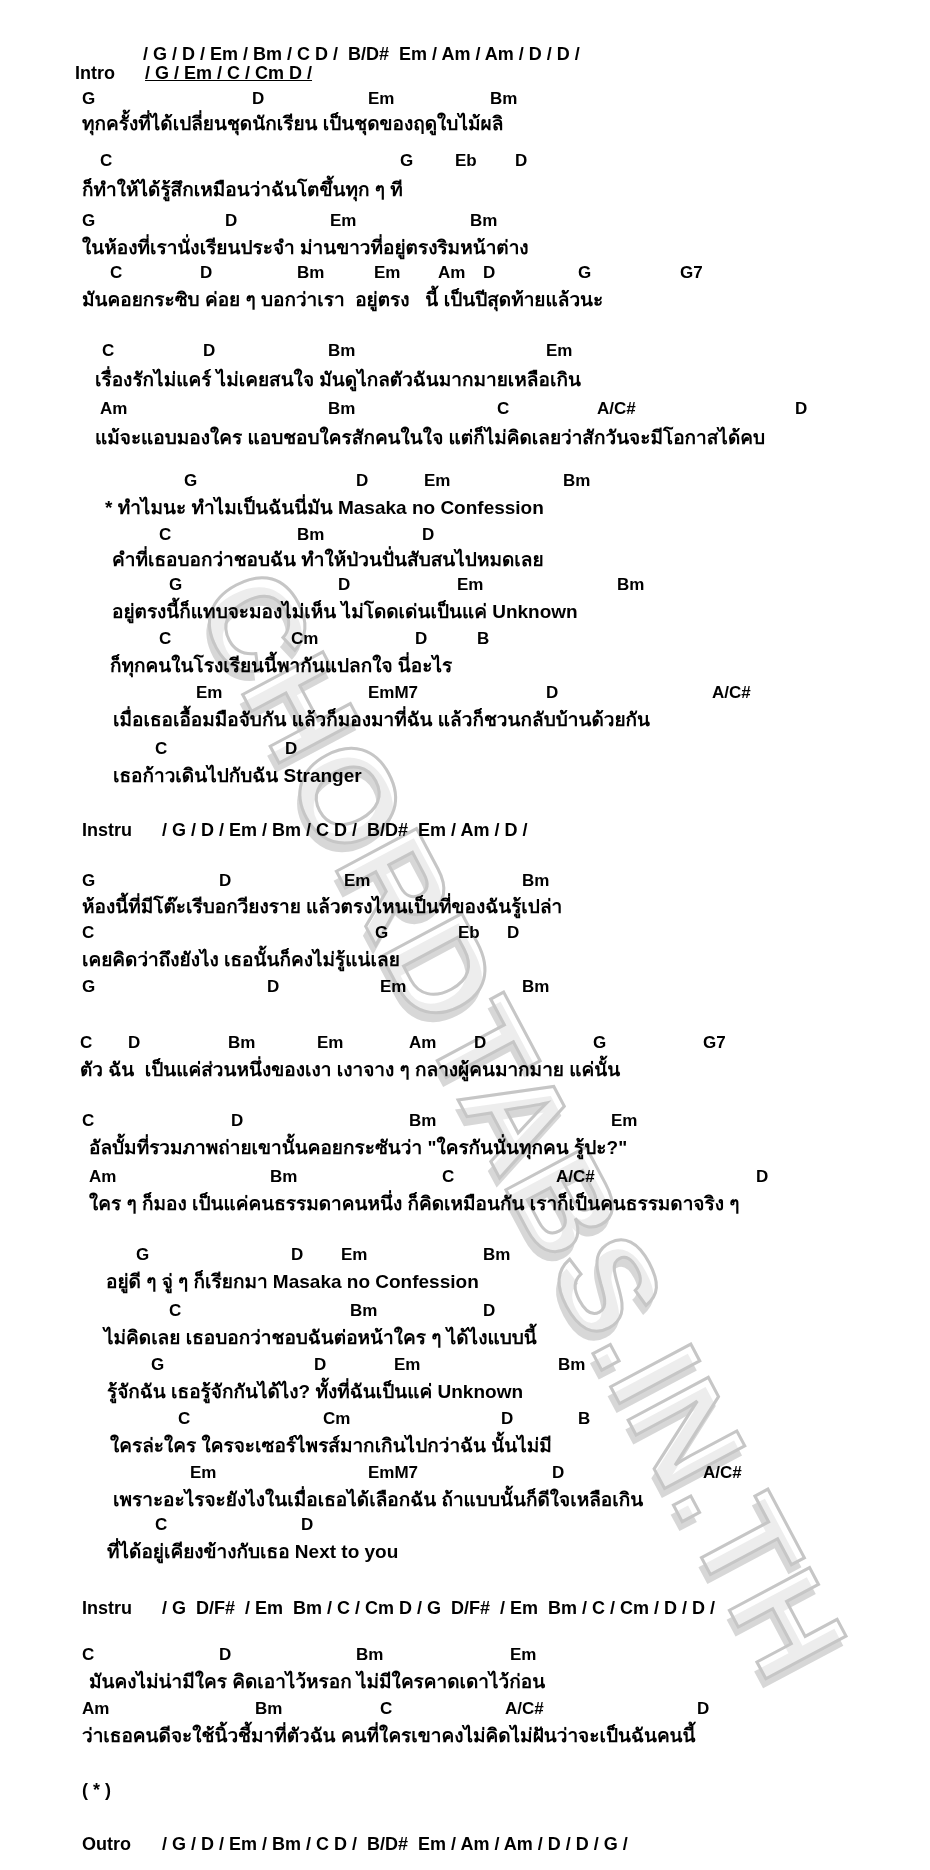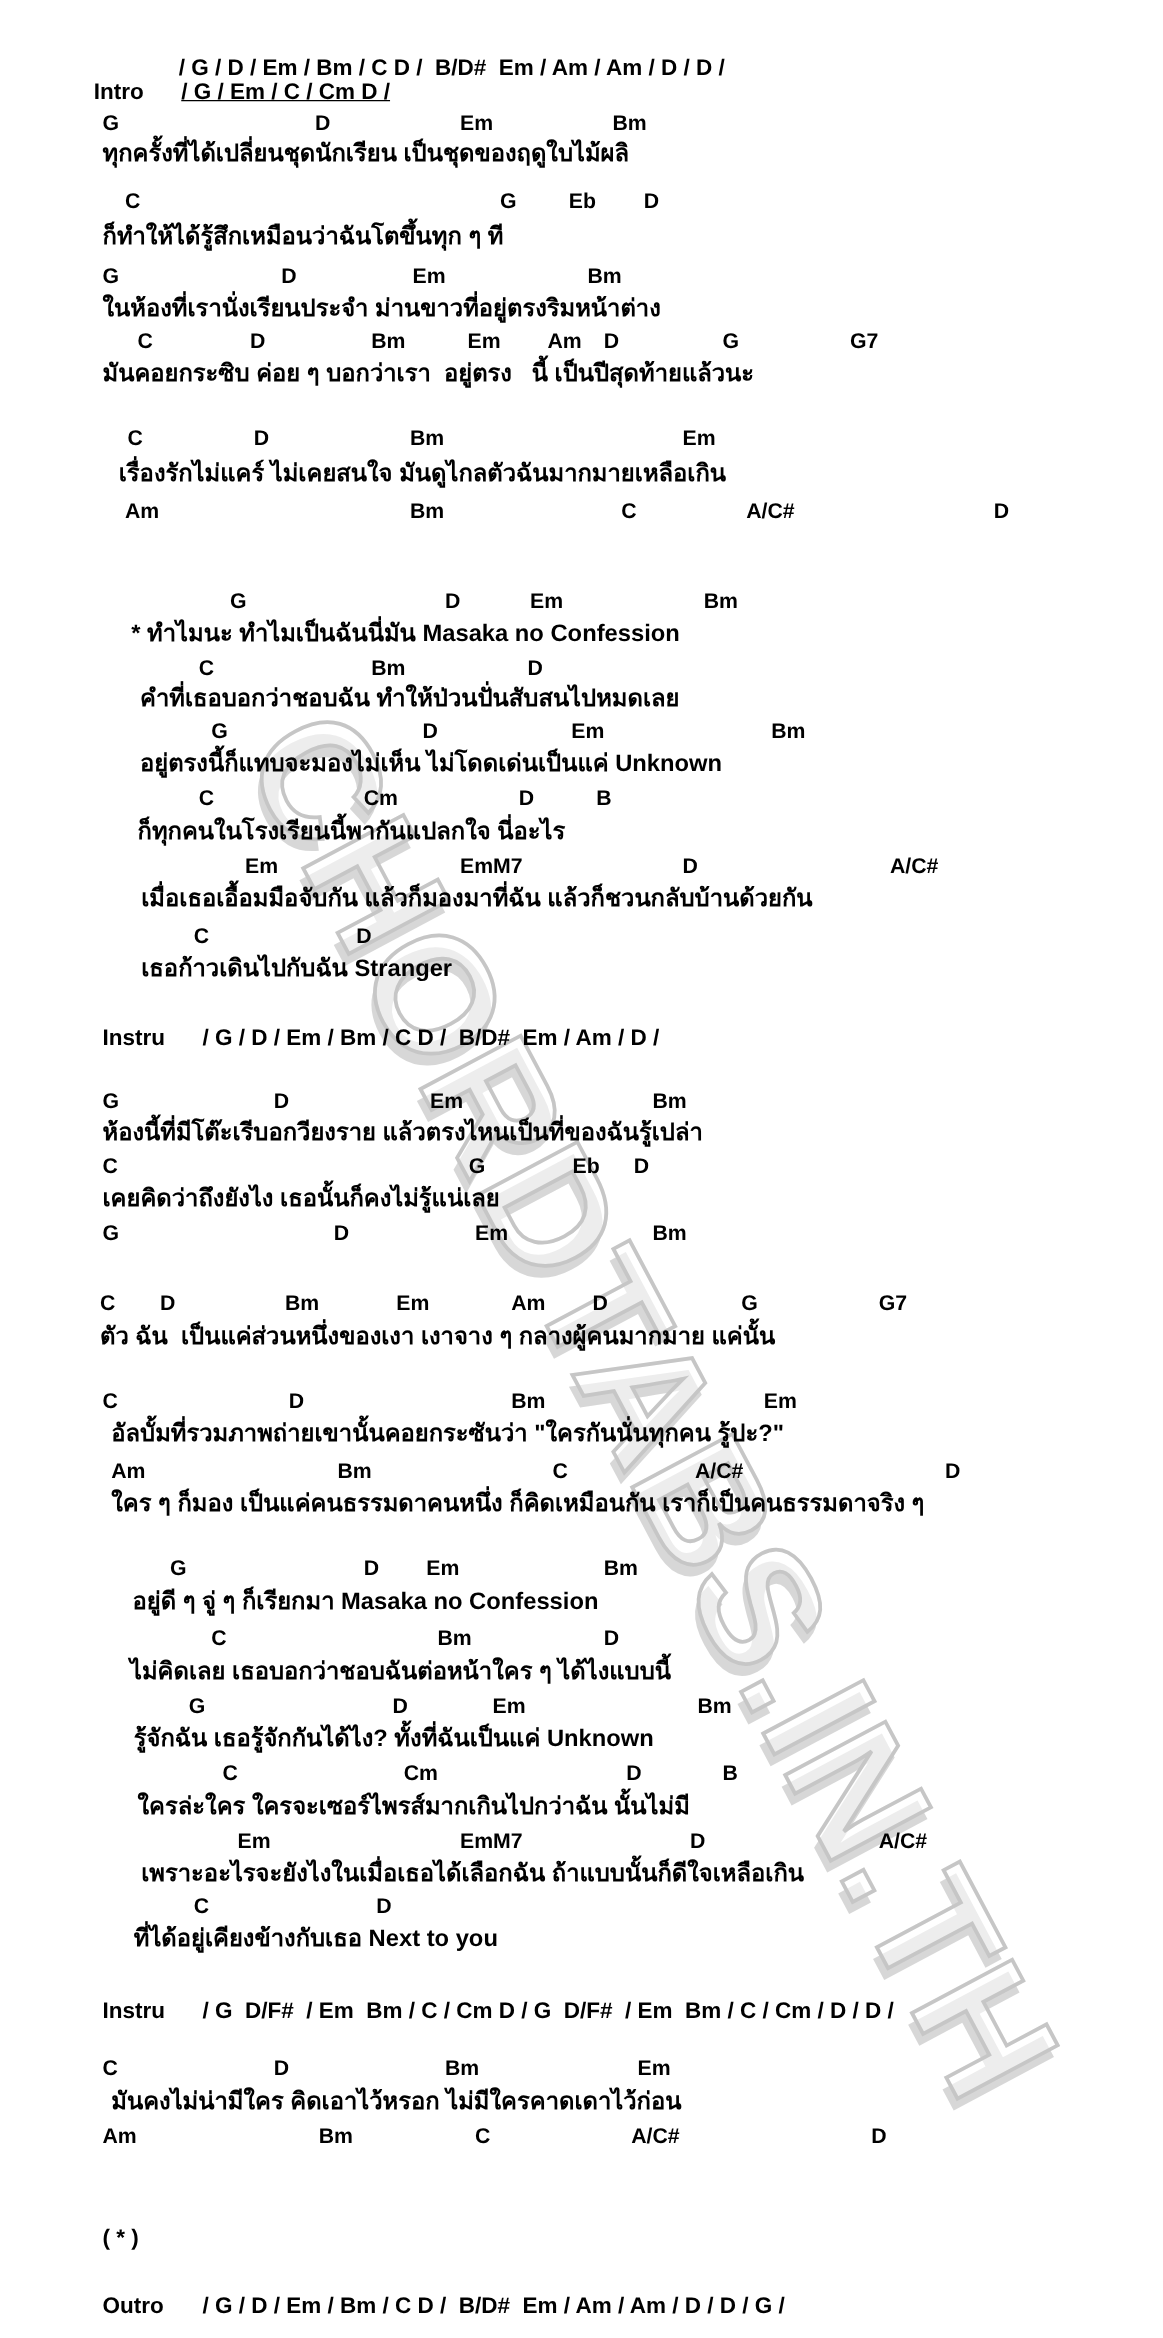--- a/index.html
+++ b/index.html
@@ -106,20 +106,23 @@
       <div class="line" style="top: 368px;">
         <span class="lyric-text" style="left: 95px;">เรื่องรักไม่แคร์ ไม่เคยสนใจ มันดูไกลตัวฉันมากมายเหลือเกิน</span>
       </div>
       <div class="line" style="top: 398px;">
         <span class="chord" style="left: 100px;">Am</span>
         <span class="chord" style="left: 328px;">Bm</span>
         <span class="chord" style="left: 497px;">C</span>
         <span class="chord" style="left: 597px;">A/C#</span>
         <span class="chord" style="left: 795px;">D</span>
       </div>
+      <div class="line" style="top: 426px;">
+        <span class="lyric-text" style="left: 95px;">แม้จะแอบมองใคร แอบชอบใครสักคนในใจ แต่ก็ไม่คิดเลยว่าสักวันจะมีโอกาสได้คบ</span>
+      </div>
       <div class="line" style="top: 470px;">
         <span class="chord" style="left: 184px;">G</span>
         <span class="chord" style="left: 356px;">D</span>
         <span class="chord" style="left: 424px;">Em</span>
         <span class="chord" style="left: 563px;">Bm</span>
       </div>
       <div class="line" style="top: 496px;">
         <span class="lyric-text" style="left: 105px;">* ทำไมนะ ทำไมเป็นฉันนี่มัน Masaka no Confession</span>
       </div>
       <div class="line" style="top: 524px;">
@@ -288,20 +291,23 @@
       <div class="line" style="top: 1670px;">
         <span class="lyric-text" style="left: 89px;">มันคงไม่น่ามีใคร คิดเอาไว้หรอก ไม่มีใครคาดเดาไว้ก่อน</span>
       </div>
       <div class="line" style="top: 1698px;">
         <span class="chord" style="left: 82px;">Am</span>
         <span class="chord" style="left: 255px;">Bm</span>
         <span class="chord" style="left: 380px;">C</span>
         <span class="chord" style="left: 505px;">A/C#</span>
         <span class="chord" style="left: 697px;">D</span>
       </div>
+      <div class="line" style="top: 1724px;">
+        <span class="lyric-text" style="left: 82px;">ว่าเธอคนดีจะใช้นิ้วชี้มาที่ตัวฉัน คนที่ใครเขาคงไม่คิดไม่ฝันว่าจะเป็นฉันคนนี้</span>
+      </div>
       <div class="line" style="top: 1778px;">
         <span class="chord-string" style="left: 82px;">( * )</span>
       </div>
       <div class="line" style="top: 1832px;">
         <span class="section-label" style="left: 82px;">Outro</span>
         <span class="chord-string" style="left: 162px;">/ G / D / Em / Bm / C D /  B/D#  Em / Am / Am / D / D / G /</span>
       </div>
     </div>
 </div>
 

